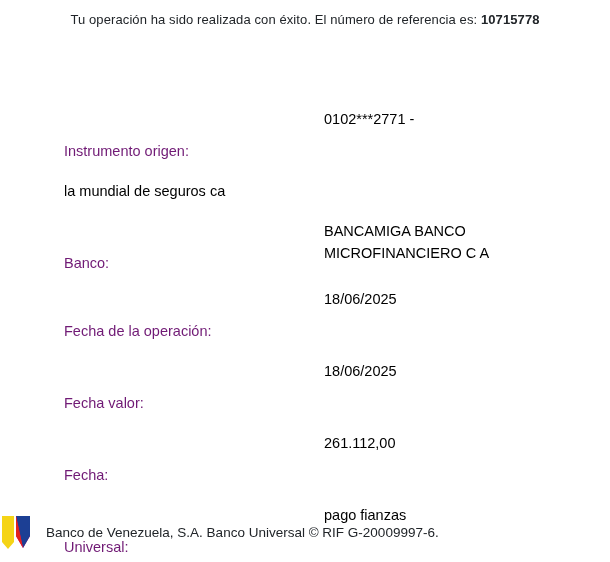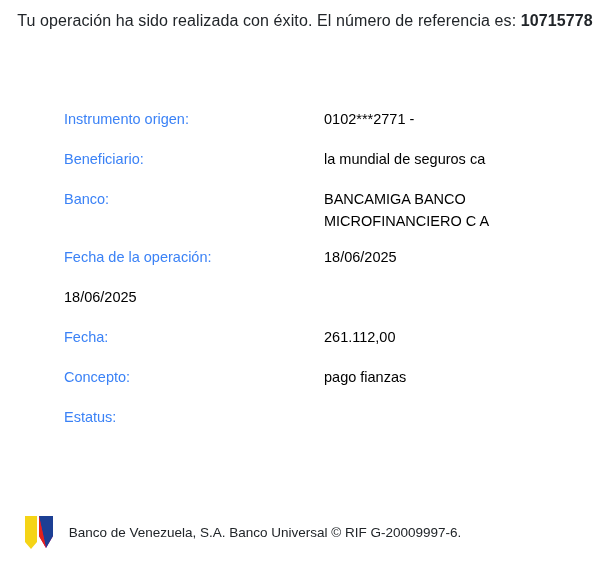--- a/index.html
+++ b/index.html
@@ -19,21 +19,21 @@
     width: 610px;
     height: 562px;
     box-sizing: border-box;
   }
   .header-msg {
     position: absolute;
     top: 12px;
     left: 0;
     width: 610px;
     text-align: center;
-    font-size: 16px;
+    font-size: 13px;
     color: #212529;
     letter-spacing: 0.1px;
   }
   .header-msg .ref {
     font-weight: bold;
   }
   .details {
     position: absolute;
     top: 108px;
     left: 64px;
@@ -44,38 +44,38 @@
     align-items: flex-start;
     margin-bottom: 18px;
   }
   .row.tall {
     margin-bottom: 14px;
   }
   .label {
     width: 260px;
     flex: 0 0 260px;
     font-size: 14.5px;
-    color: #3b82f6;
+    color: #701a75;
     line-height: 22px;
+    margin-top: 32px;
   }
   .value {
     flex: 1 1 auto;
     font-size: 14.5px;
     color: #000000;
     line-height: 22px;
     white-space: pre-line;
   }
   .footer {
     position: absolute;
     left: 0;
     bottom: 8px;
     width: 484px;
     display: flex;
     align-items: center;
-    justify-content: center;
   }
   .logo {
     width: 36px;
     height: 42px;
     margin-right: 10px;
     position: relative;
     flex: 0 0 36px;
   }
   .logo svg {
     display: block;
@@ -97,46 +97,46 @@
 
   <div class="details">
 
     <div class="row">
       <div class="label">Instrumento origen:</div>
       <div class="value">0102***2771 -</div>
     </div>
 
 
     <div class="row">
-      <div class="label">Beneficiario:</div>
       <div class="value">la mundial de seguros ca</div>
     </div>
 
     <div class="row tall">
       <div class="label">Banco:</div>
       <div class="value">BANCAMIGA BANCO
 MICROFINANCIERO C A</div>
     </div>
 
     <div class="row">
       <div class="label">Fecha de la operación:</div>
       <div class="value">18/06/2025</div>
     </div>
 
     <div class="row">
+      <div class="label">Fecha valor:</div>
       <div class="value">18/06/2025</div>
     </div>
 
     <div class="row">
       <div class="label">Fecha:</div>
       <div class="value">261.112,00</div>
     </div>
 
     <div class="row">
-      <div class="label">Concepto:</div>
+      <div class="label">Universal:</div>
       <div class="value">pago fianzas</div>
     </div>
 
     <div class="row">
       <div class="label">Estatus:</div>
     </div>
 
   </div>
 
   <div class="footer">

